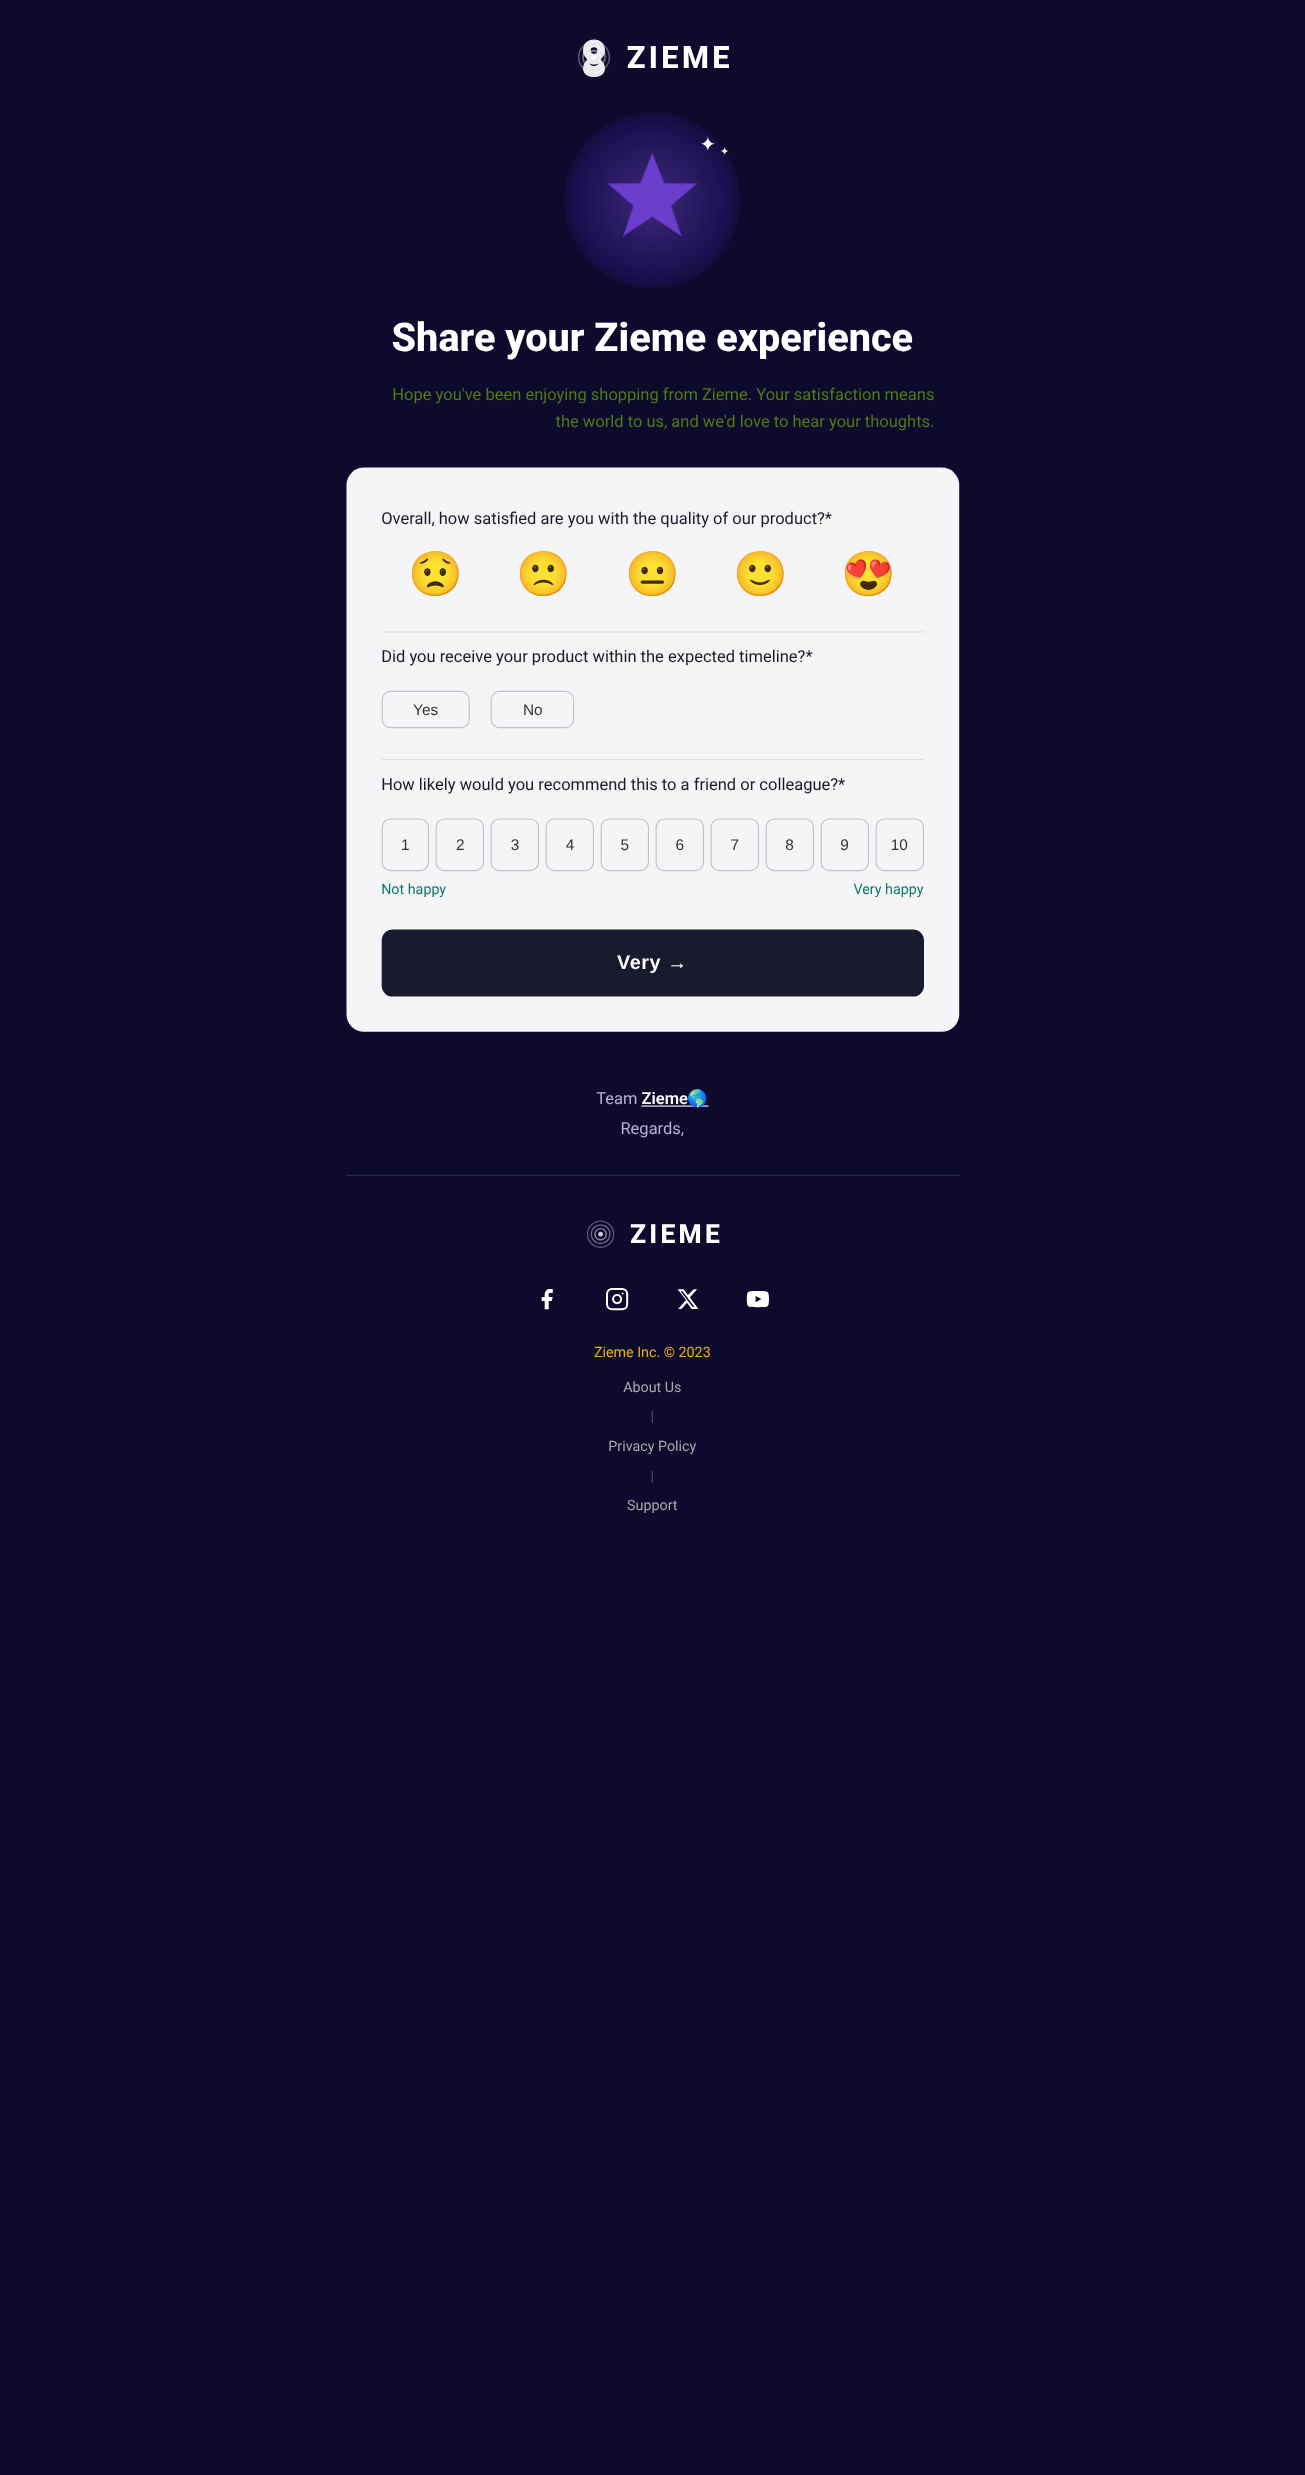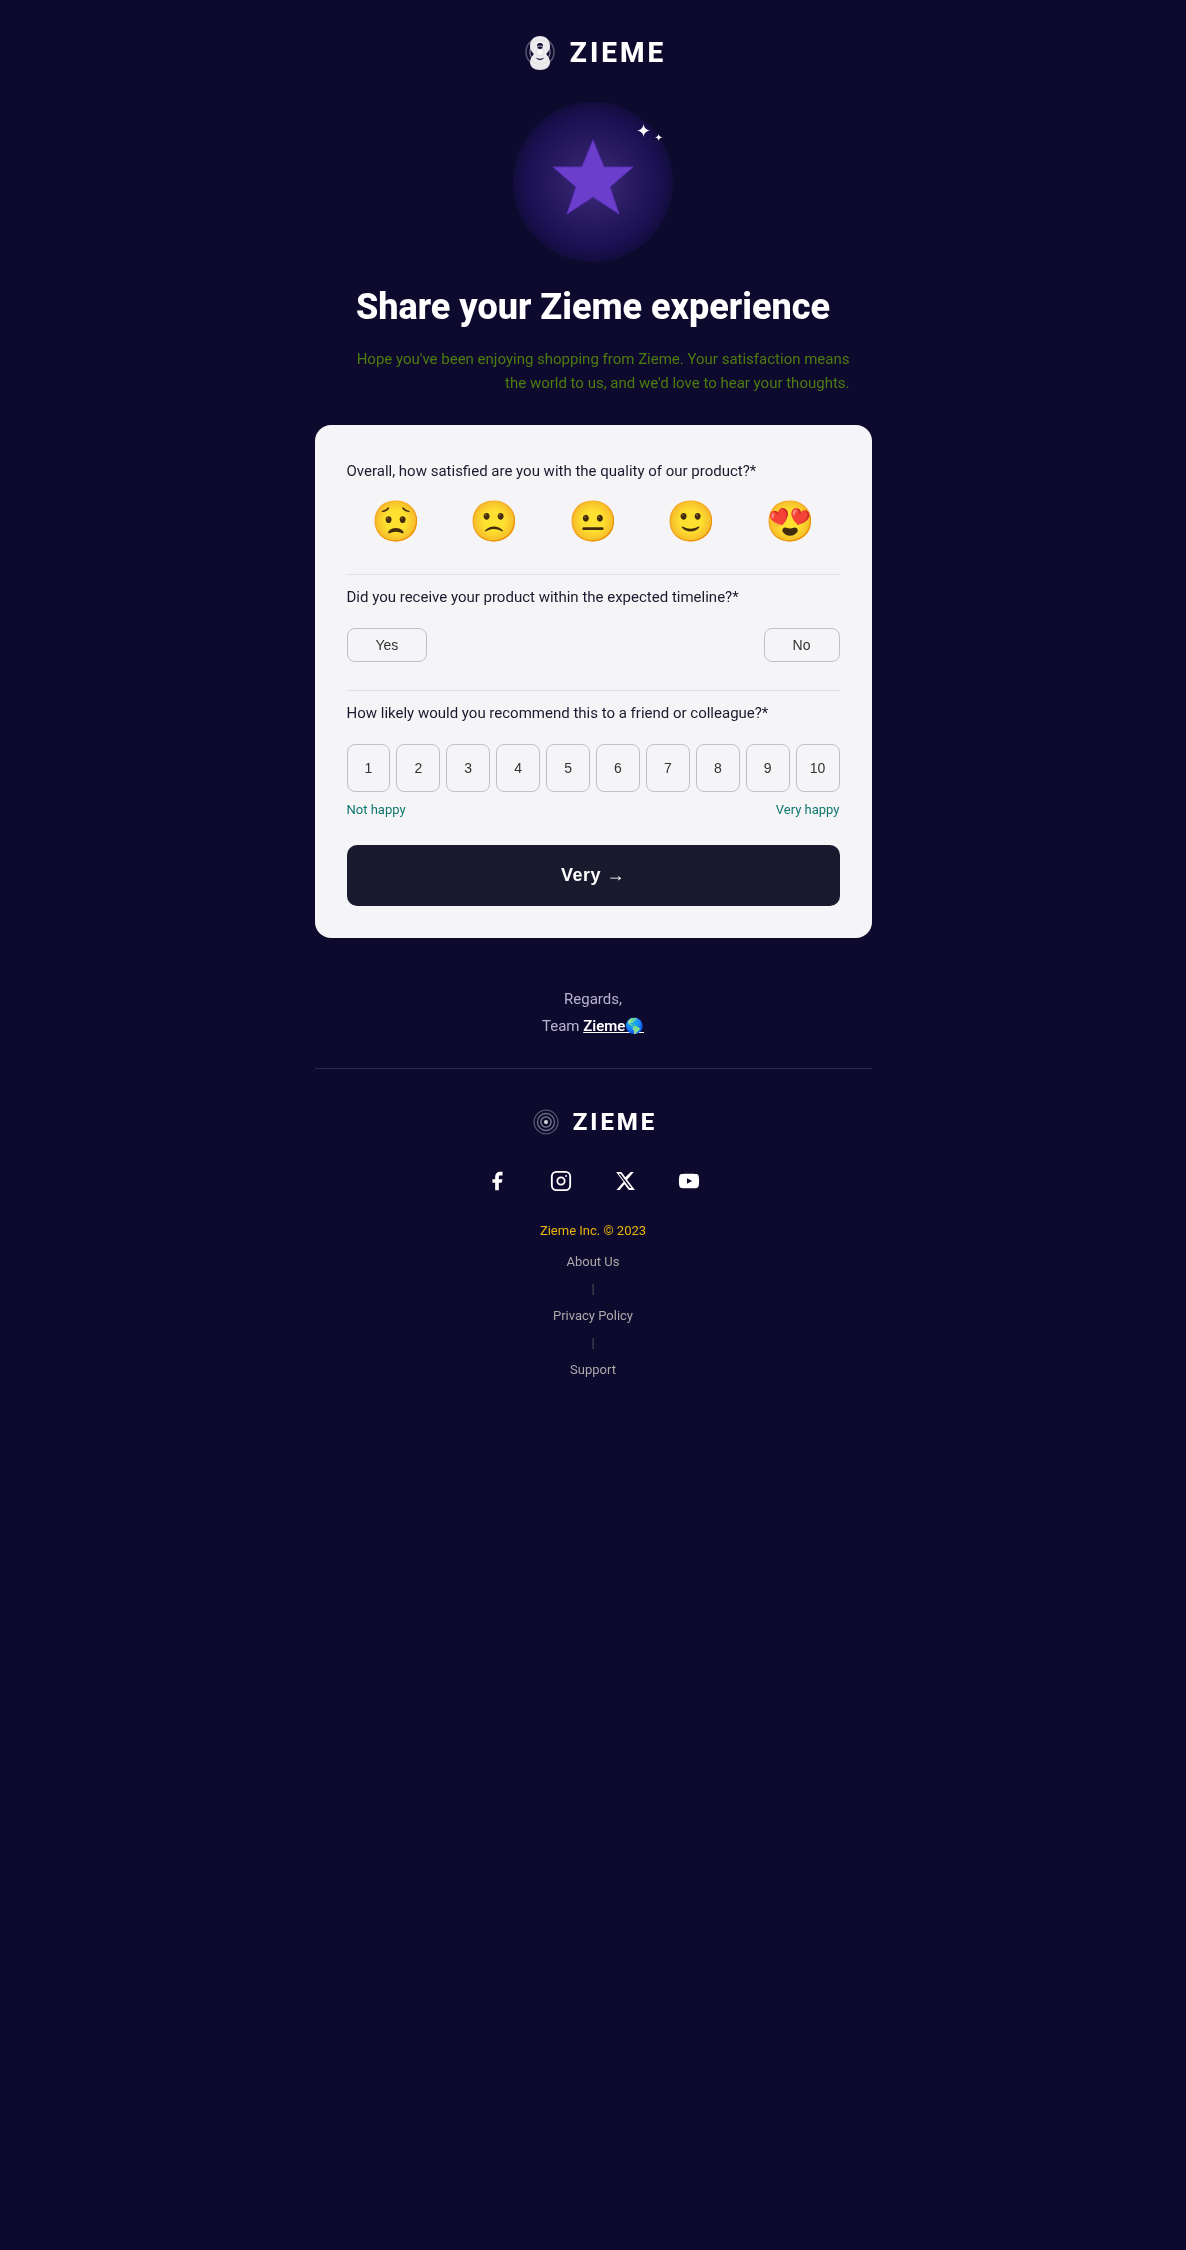--- a/index.html
+++ b/index.html
@@ -113,21 +113,20 @@
     .divider-section {
       border-top: 1px solid #e0e0e0;
       padding-top: 12px;
       margin-bottom: 28px;
     }
 
     .yn-row {
       display: flex;
       gap: 19px;
       margin-top: 14px;
-      justify-content: space-between;
     }
 
     .yn-btn {
       border: 1.5px solid #c0c0c8;
       border-radius: 8px;
       padding: 8px 28px;
       background: transparent;
       font-size: 14px;
       color: #333;
       cursor: pointer;
@@ -329,24 +328,24 @@
     <div class="scale-labels">
       <span>Not happy</span>
       <span>Very happy</span>
     </div>
   </div>
 
   <button class="next-btn">Very →</button>
 </div>
 
 <div class="regards-section">
-  <div>Regards,</div>
   <div>
     Team <a class="brand-link">Zieme🌎</a>
   </div>
+  <div>Regards,</div>
 </div>
 
 <hr class="horizontal-rule">
 
 <div class="footer">
   <div class="footer-logo">
     <svg width="34" height="34" viewBox="0 0 40 40" fill="none">
       <circle cx="20" cy="20" r="14" stroke="white" stroke-width="1.5" fill="none" opacity="0.3"></circle>
       <circle cx="20" cy="20" r="10" stroke="white" stroke-width="1.5" fill="none" opacity="0.4"></circle>
       <circle cx="20" cy="20" r="6" stroke="white" stroke-width="1.5" fill="none" opacity="0.5"></circle>

